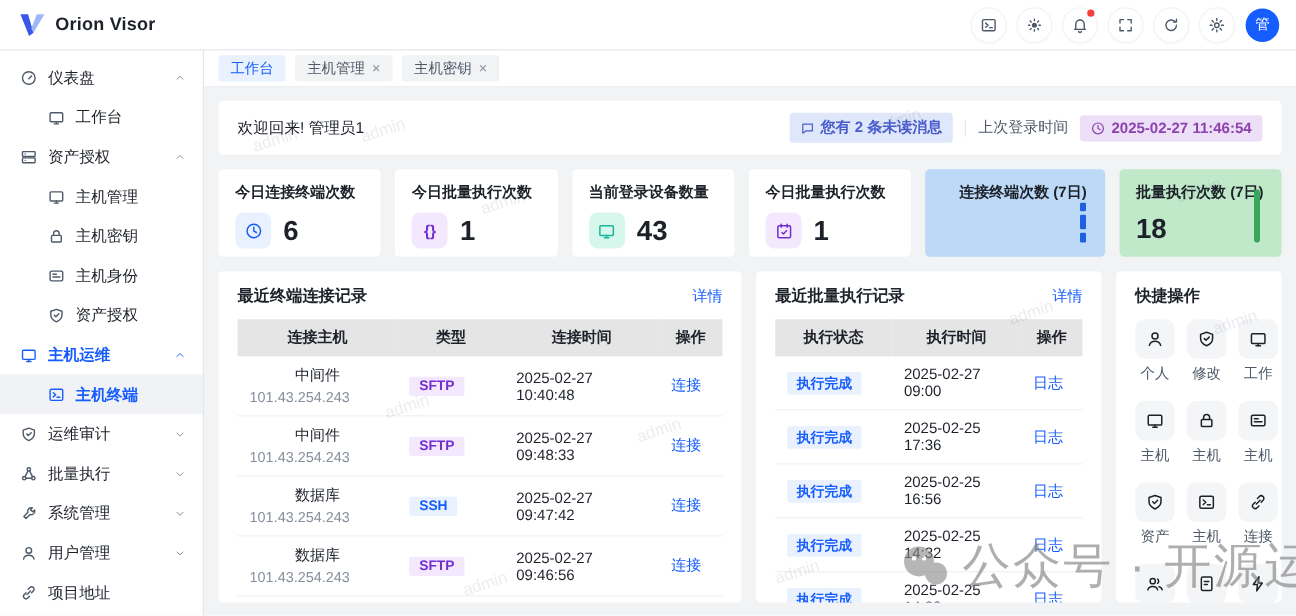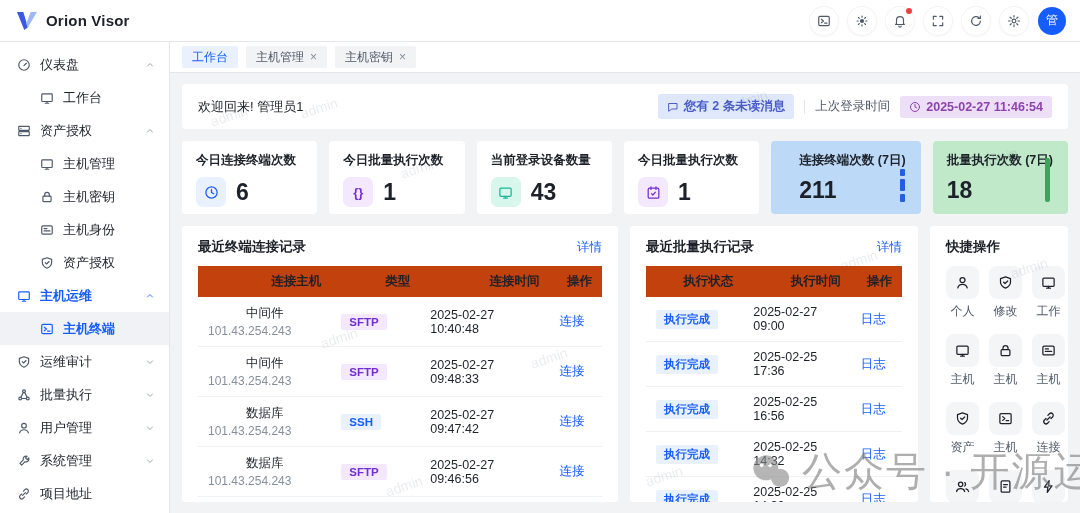--- a/index.html
+++ b/index.html
@@ -78,21 +78,21 @@
   .bottom { display:flex; gap:12px; flex:1; min-height:0; }
   .card { background:#fff; border-radius:4px; padding:12px 16px; overflow:hidden; }
   .card-l { width:436px; flex-shrink:0; }
   .card-m { width:288px; flex-shrink:0; }
   .card-r { flex:1; }
   .card-head { display:flex; align-items:center; justify-content:space-between; margin-bottom:10px; }
   .card-title { font-size:13.5px; font-weight:bold; }
   .link { color:#165dff; font-size:12.5px; cursor:pointer; text-decoration:none; }
 
   table { width:100%; border-collapse:collapse; font-size:12.5px; }
-  thead th { background:#c2410c; text-align:right; font-size:12.5px; font-weight:bold; color:#1d2129;
+  thead th { background:#e5e5e5; text-align:center; font-size:12.5px; font-weight:bold; color:#1d2129;
              padding:7px 10px; }
   tbody td { padding:8px 10px; border-bottom:1px solid #f0f1f3; vertical-align:middle; }
   .host-name { color:#1d2129; margin-bottom:2px;text-align:center; }
   .host-ip { color:#86909c; font-size:12px; }
   .badge { display:inline-block; padding:2px 8px; border-radius:2px; font-size:11.5px; font-weight:bold; }
   .b-purple { background:#f3e8fd; color:#722ed1; }
   .b-blue { background:#e8f1fd; color:#165dff; }
   .t-time { color:#1d2129; }
 
   
@@ -305,38 +305,38 @@
         <span class="lbl">批量执行</span>
         <span class="chev icon">
             <svg viewBox="0 0 24 24" fill="none" stroke="currentColor" stroke-width="2" stroke-linecap="round" stroke-linejoin="round">
               <path d="M6 9.5l6 6 6-6"></path>
             </svg>
           </span>
       </div>
       <div class="s-item">
         <span class="icon">
             <svg viewBox="0 0 24 24" fill="none" stroke="currentColor" stroke-width="2" stroke-linecap="round" stroke-linejoin="round">
+              <path d="M20.2 6.8a5 5 0 0 1-6.4 6.4L8 19l-3-3 5.8-5.8a5 5 0 0 1 6.4-6.4l-2.7 2.7 3 3z"></path>
+            </svg>
+          </span>
+        <span class="lbl">系统管理</span>
+        <span class="chev icon">
+            <svg viewBox="0 0 24 24" fill="none" stroke="currentColor" stroke-width="2" stroke-linecap="round" stroke-linejoin="round">
+              <path d="M6 9.5l6 6 6-6"></path>
+            </svg>
+          </span>
+      </div>
+      <div class="s-item">
+        <span class="icon">
+            <svg viewBox="0 0 24 24" fill="none" stroke="currentColor" stroke-width="2" stroke-linecap="round" stroke-linejoin="round">
               <circle cx="12" cy="8" r="4"></circle>
               <path d="M4.5 20.5c.8-3.6 3.9-5.5 7.5-5.5s6.7 1.9 7.5 5.5"></path>
             </svg>
           </span>
         <span class="lbl">用户管理</span>
-        <span class="chev icon">
-            <svg viewBox="0 0 24 24" fill="none" stroke="currentColor" stroke-width="2" stroke-linecap="round" stroke-linejoin="round">
-              <path d="M6 9.5l6 6 6-6"></path>
-            </svg>
-          </span>
-      </div>
-      <div class="s-item">
-        <span class="icon">
-            <svg viewBox="0 0 24 24" fill="none" stroke="currentColor" stroke-width="2" stroke-linecap="round" stroke-linejoin="round">
-              <path d="M20.2 6.8a5 5 0 0 1-6.4 6.4L8 19l-3-3 5.8-5.8a5 5 0 0 1 6.4-6.4l-2.7 2.7 3 3z"></path>
-            </svg>
-          </span>
-        <span class="lbl">系统管理</span>
         <span class="chev icon">
             <svg viewBox="0 0 24 24" fill="none" stroke="currentColor" stroke-width="2" stroke-linecap="round" stroke-linejoin="round">
               <path d="M6 9.5l6 6 6-6"></path>
             </svg>
           </span>
       </div>
       <div class="s-item">
         <span class="icon">
             <svg viewBox="0 0 24 24" fill="none" stroke="currentColor" stroke-width="2" stroke-linecap="round" stroke-linejoin="round">
               <path d="M9.5 14.5l5-5M8 12l-2.5 2.5a3.5 3.5 0 0 0 5 5L13 17M16 12l2.5-2.5a3.5 3.5 0 0 0-5-5L11 7"></path>
@@ -433,23 +433,20 @@
                       <rect x="3.5" y="5" width="17" height="16" rx="2"></rect>
                       <path d="M8 3v4M16 3v4M9 14l2 2 4-4.5"></path>
                     </svg>
                   </span>
                 </span>
               <span class="s-val">1</span>
             </div>
           </div>
           <div class="stat bg-blue">
             <div class="s-lbl">连接终端次数 (7日)</div>
-            <div class="s-row">
-                <span class="s-val">211</span>
-              </div>
             <div class="spark">
               <i style="height:7px"></i>
                 <i style="height:12px"></i>
                 <i style="height:8px"></i>
             </div>
           </div>
           <div class="stat bg-green">
             <div class="s-lbl">批量执行次数 (7日)</div>
             <div class="s-row">
                 <span class="s-val">18</span>

